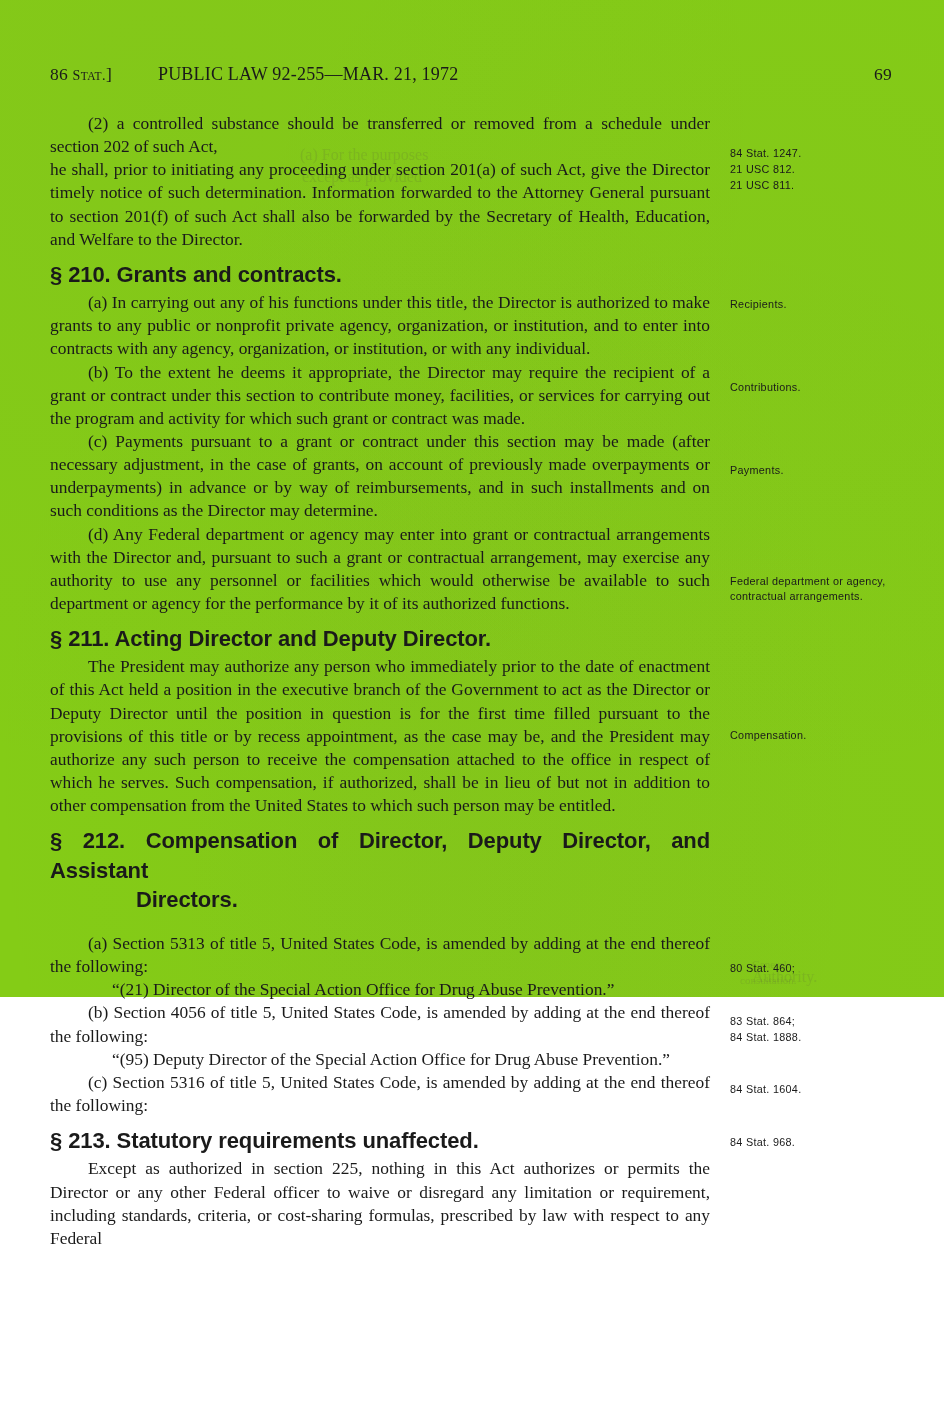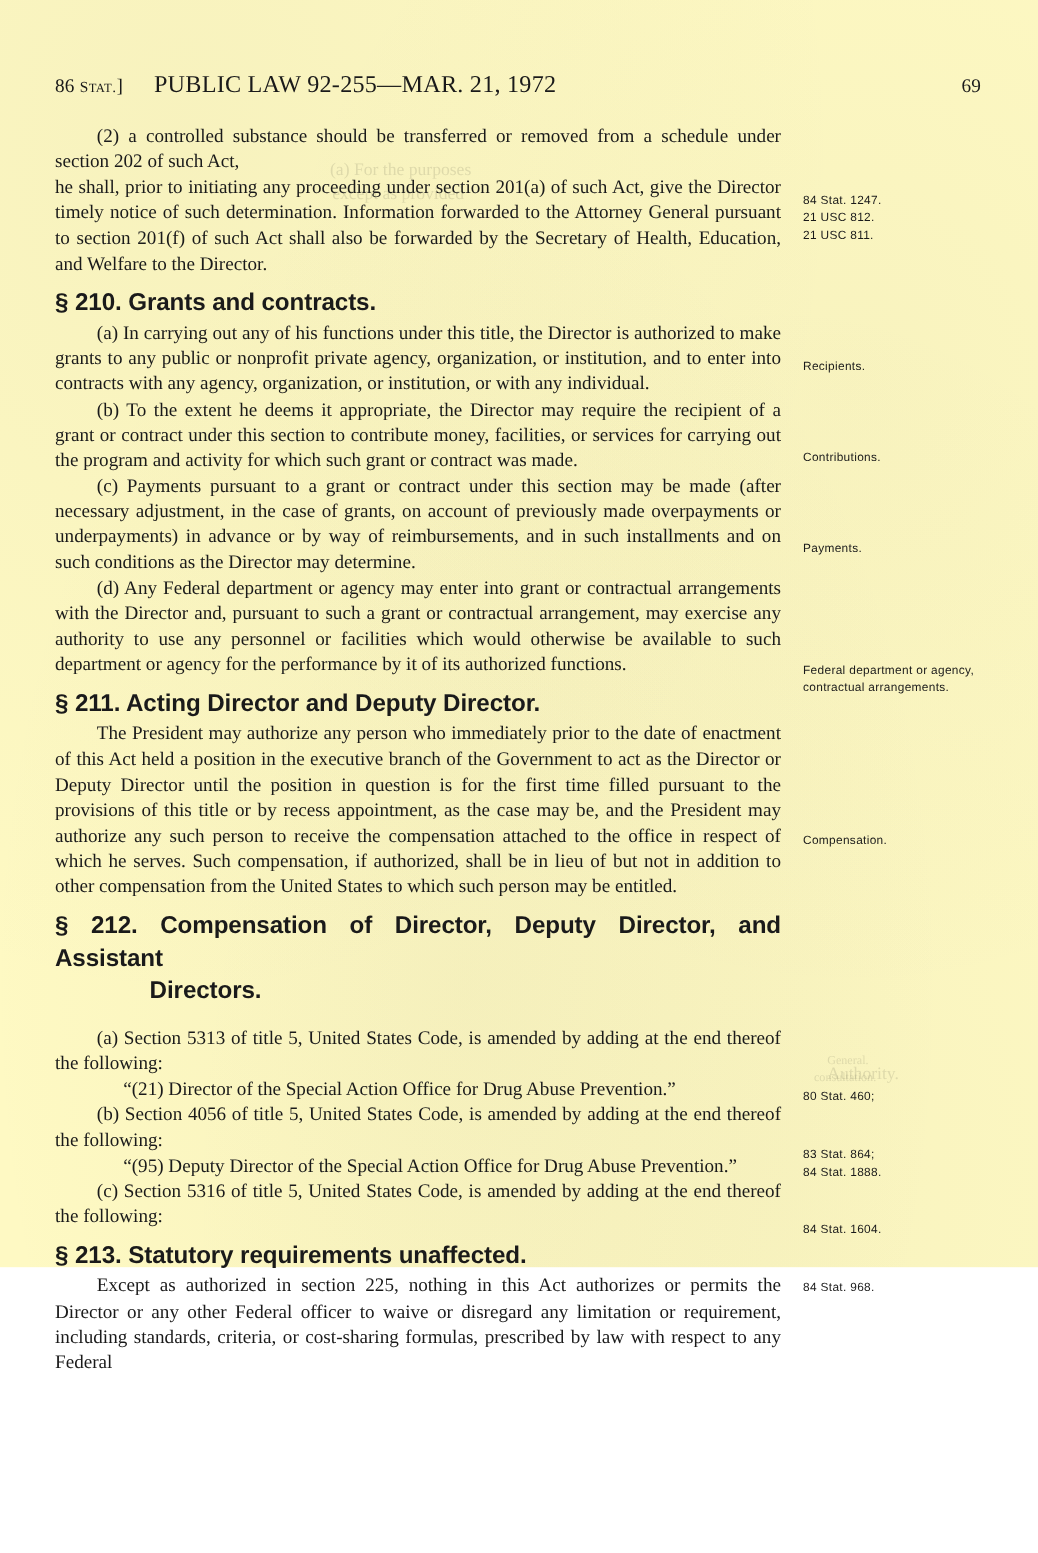--- a/index.html
+++ b/index.html
@@ -11,22 +11,22 @@
     width: 944px;
     height: 1412px;
     font-family: "Liberation Serif", serif;
     color: #1a1a1a;
     position: relative;
     overflow: hidden;
   }
   .page {
     position: relative;
     width: 944px;
-    height: 1152px;
-    background: #fef9c3;
+    height: 997px;
+    background: #84cc16;
   }
   
   .page::before {
     content: "";
     position: absolute;
     inset: 0;
     background:
       radial-gradient(ellipse at 18% 12%, rgba(120,110,90,0.05), rgba(255,255,255,0) 55%),
       radial-gradient(ellipse at 82% 30%, rgba(120,110,90,0.045), rgba(255,255,255,0) 50%),
       radial-gradient(ellipse at 45% 78%, rgba(120,110,90,0.05), rgba(255,255,255,0) 60%),
@@ -44,23 +44,23 @@
     letter-spacing: 0.2px;
   }
   .header-left {
     white-space: nowrap;
   }
   .header-left .smallcaps {
     font-size: 14px;
     letter-spacing: 0.4px;
   }
   .header-center {
-    margin-left: 28px;
+    margin-left: 46px;
     white-space: nowrap;
-    font-size: 22px;
+    font-size: 18px;
   }
   .header-page {
     margin-left: auto;
     font-size: 17.5px;
   }
 
   .body-col {
     position: absolute;
     top: 112px;
     left: 50px;
@@ -103,21 +103,20 @@
     font-family: "Liberation Sans", sans-serif;
     font-size: 10.8px;
     line-height: 1.42;
     letter-spacing: 0.3px;
     color: #1a1a1a;
   }
   .note {
     position: absolute;
     left: 0;
     width: 168px;
-    margin-top: 29px;
   }
   .ghost {
     position: absolute;
     color: rgba(90, 85, 70, 0.16);
     font-family: "Liberation Serif", serif;
     pointer-events: none;
     white-space: nowrap;
   }
 </style>
 </head>

